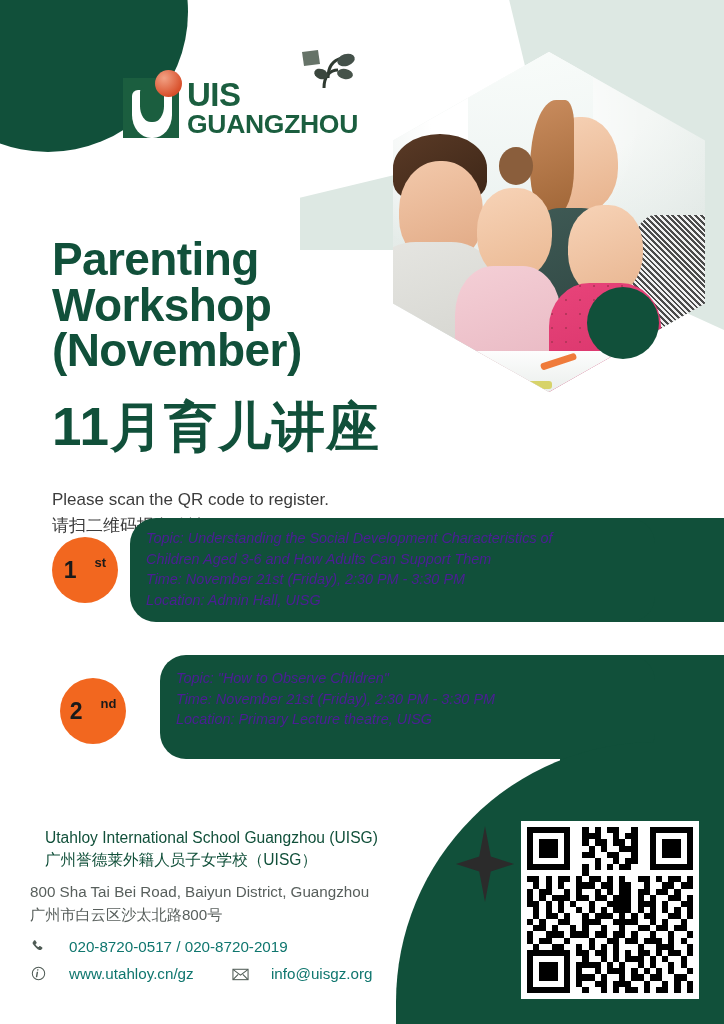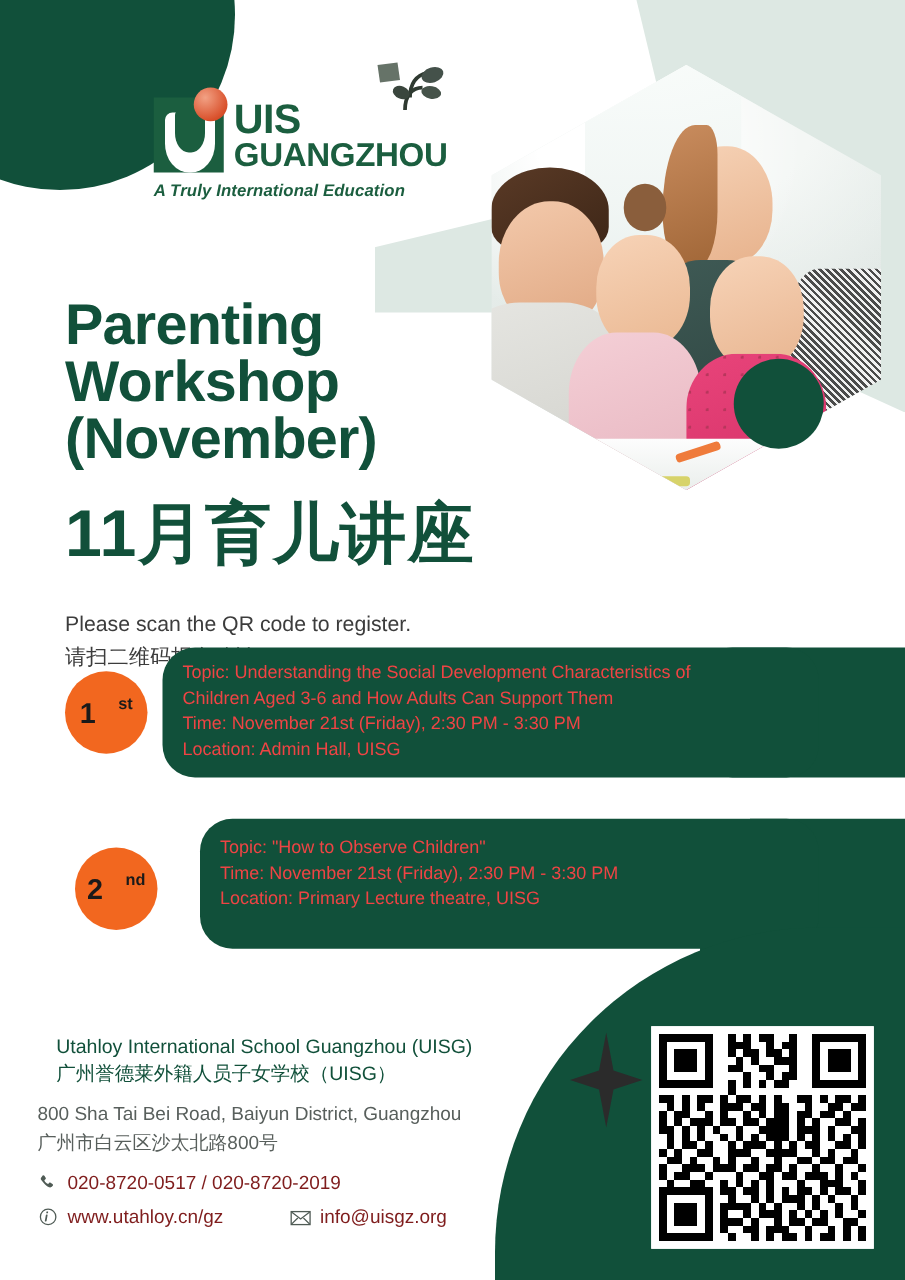--- a/index.html
+++ b/index.html
@@ -241,23 +241,24 @@
     position:absolute;
     left:560px; top:700px;
     width:164px; height:120px;
     background:#11503a;
     border-radius:60px 0 0 0;
   }
   .panel-text{
     position:absolute;
     font-size:14.4px;
     line-height:1.43;
-    color:#ef4444;
+    color:#4c1d95;
     white-space:pre-line;
     z-index:4;
+    font-style:italic;
   }
   .panel-1-text{ left:146px; top:528px; width:500px; }
   .panel-2-text{ left:176px; top:668px; width:470px; }
 
   .badge{
     position:absolute;
     width:66px; height:66px;
     border-radius:50%;
     background:#f2671f;
     color:#1a1a1a;
@@ -311,23 +312,23 @@
     left:30px; top:881px;
     font-size:15.2px;
     line-height:1.5;
     color:#585f5c;
     white-space:pre-line;
   }
   .foot-row{
     position:absolute;
     display:flex;
     align-items:center;
-    gap:7px;
+    gap:22px;
     font-size:15.2px;
-    color:#7f1d1d;
+    color:#0f766e;
   }
   .foot-phone{left:30px; top:938px;}
   .foot-web{left:30px; top:965px;}
   .foot-mail{left:232px; top:965px;}
   .ficon{
     width:17px;height:17px;
     display:inline-flex;align-items:center;justify-content:center;
     flex:0 0 auto;
   }
   .ficon svg{display:block;}
@@ -420,21 +421,20 @@
   <div class="circle-overlap"></div>
 
   <div class="logo">
     <div class="logo-mark">
       <div class="logo-u-in"></div>
       <div class="logo-mark-in"></div>
     </div>
     <div class="logo-dot"></div>
     <div class="logo-uis">UIS</div>
     <div class="logo-gz">GUANGZHOU</div>
-    <div class="logo-tag">A Truly International Education</div>
   </div>
 
   <div class="title-en">Parenting
 Workshop
 (November)</div>
   <div class="title-cn">11月育儿讲座</div>
   <div class="lead">Please scan the QR code to register.
 请扫二维码报名确认。</div>
 
   <div class="panel panel-1-ext"></div>

